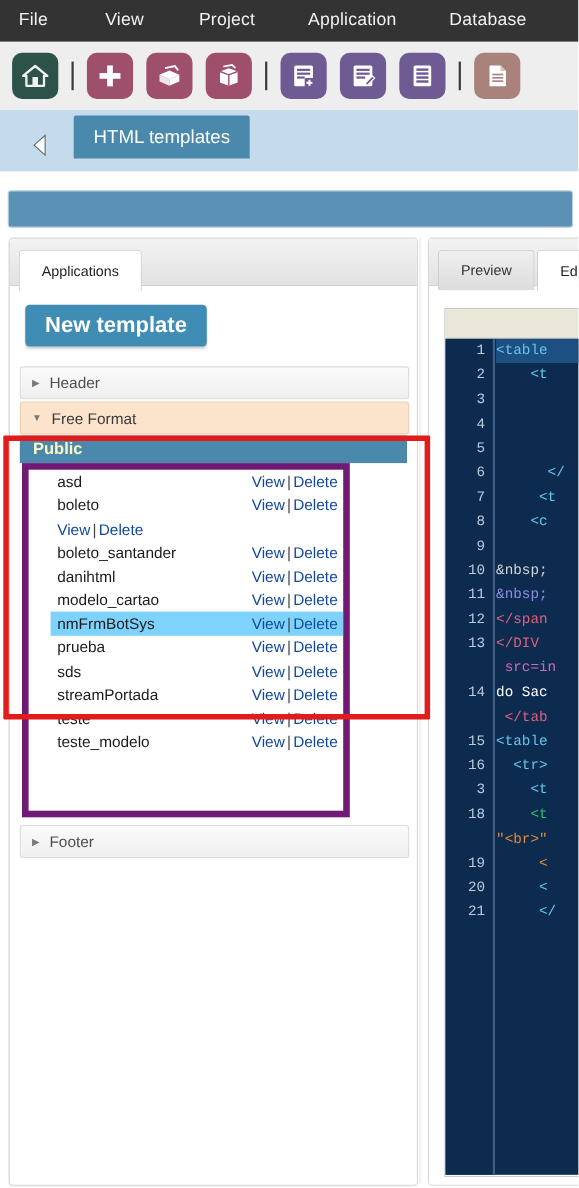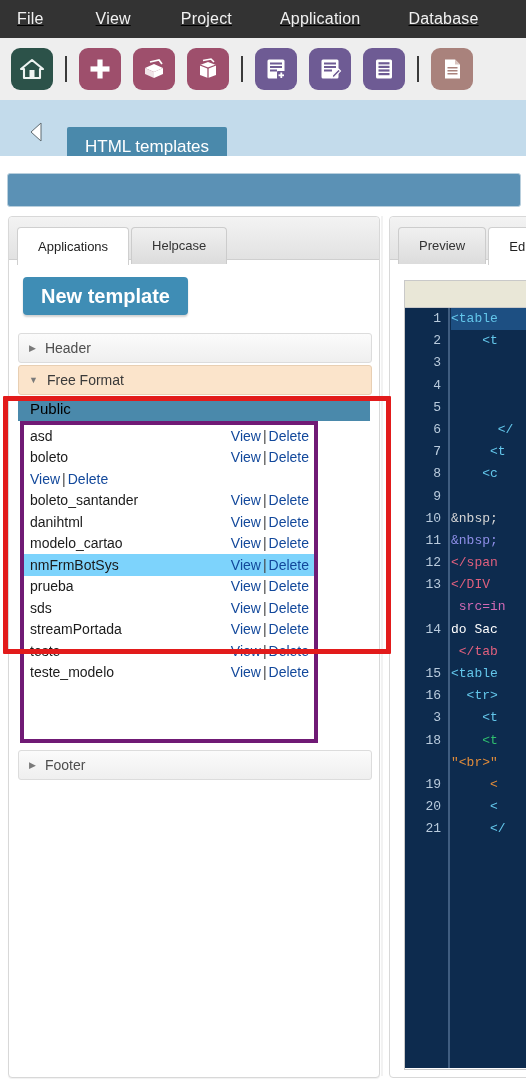--- a/index.html
+++ b/index.html
@@ -7,21 +7,21 @@
     width:526px;height:1080px;overflow:hidden;
     font-family:"Liberation Sans", sans-serif;
     background:#ffffff;
     -webkit-font-smoothing:antialiased;
   }
   .app{position:relative;width:526px;height:1080px;overflow:hidden;background:#fff;}
 
   
   .menubar{
     position:absolute;left:0;top:0;width:526px;height:38px;
-    background:#333333;display:flex;align-items:center;text-decoration:underline;
+    background:#333333;display:flex;align-items:center;
   }
   .menubar .mi{
     color:#f2f2f2;font-size:16px;letter-spacing:.2px;
     padding:0 0;height:38px;line-height:38px;cursor:default;white-space:nowrap;
   }
   .menubar .mi.m0{margin-left:17px;}
   .menubar .mi.m1{margin-left:52px;}
   .menubar .mi.m2{margin-left:50px;}
   .menubar .mi.m3{margin-left:48px;}
   .menubar .mi.m4{margin-left:48px;}
@@ -46,21 +46,21 @@
   
   .titlestrip{
     position:absolute;left:0;top:100px;width:526px;height:56px;
     background:#c3dbeb;
   }
   .backbtn{
     position:absolute;left:26px;top:121px;width:22px;height:22px;
     display:flex;align-items:center;justify-content:center;
   }
   .tabtitle{
-    position:absolute;left:67px;top:127px;height:39px;
+    position:absolute;left:67px;top:105px;height:39px;
     background:#4a89ab;color:#ffffff;font-size:17px;
     display:flex;align-items:center;padding:0 18px;
     border-radius:2px 2px 0 0;
   }
 
   
   .bodyarea{
     position:absolute;left:0;top:156px;width:526px;height:924px;background:#ffffff;
   }
   .bluebar{
@@ -104,29 +104,30 @@
     display:flex;align-items:center;font-size:14px;color:#4e4e4e;
   }
   .acc .tri{margin-left:10px;margin-right:9px;font-size:9px;color:#7a7a7a;line-height:1;}
   .acc.open{background:#fbe4cb;border-color:#e8cfb3;color:#3a3a3a;}
   .acc-header{top:116px;}
   .acc-free{top:148px;}
   .acc-footer{top:533px;}
 
   .publicbar{
     position:absolute;left:9px;top:179px;width:352px;height:25px;
-    background:#4a89ab;color:#000000;font-weight:normal;font-size:15px;
+    background:#4a89ab;color:#fef9c3;font-weight:bold;font-size:15px;
     display:flex;align-items:center;padding-left:12px;box-sizing:border-box;
     overflow:hidden;
   }
 
   .listbox{
     position:absolute;left:11px;top:204px;width:298px;height:322px;
-    background:#ffffff;border:4px solid #701a75;box-sizing:border-box;
+    background:#ffffff;border:6px solid #701a75;box-sizing:border-box;
     overflow:hidden;
+    padding-left:20px;
   }
   .lrow{
     height:21.5px;display:flex;align-items:center;
     font-size:14px;color:#1b1b1b;padding:0 5px 0 6px;box-sizing:border-box;
   }
   .lrow.sel{background:#7dd3fc;}
   .lrow .nm{flex:1 1 auto;white-space:nowrap;overflow:hidden;}
   .lrow .acts{flex:0 0 auto;font-size:14px;color:#12489b;white-space:nowrap;}
   .lrow .acts a{color:#12489b;text-decoration:none;}
   .lrow .acts .pipe{color:#444;padding:0 2px;}
@@ -293,21 +294,20 @@
   <div class="bodyarea">
 
     <div class="bluebar"></div>
 
     <div class="seam"></div>
 
     <div class="leftpanel">
 
       <div class="tabstrip">
         <div class="tab active">Applications</div>
-        <div class="tab t2">Helpcase</div>
       </div>
 
       <div class="newtpl">New template</div>
 
       <div class="acc acc-header">
         <span class="tri">▶</span>
         <span>Header</span>
       </div>
 
       <div class="acc acc-free open">

